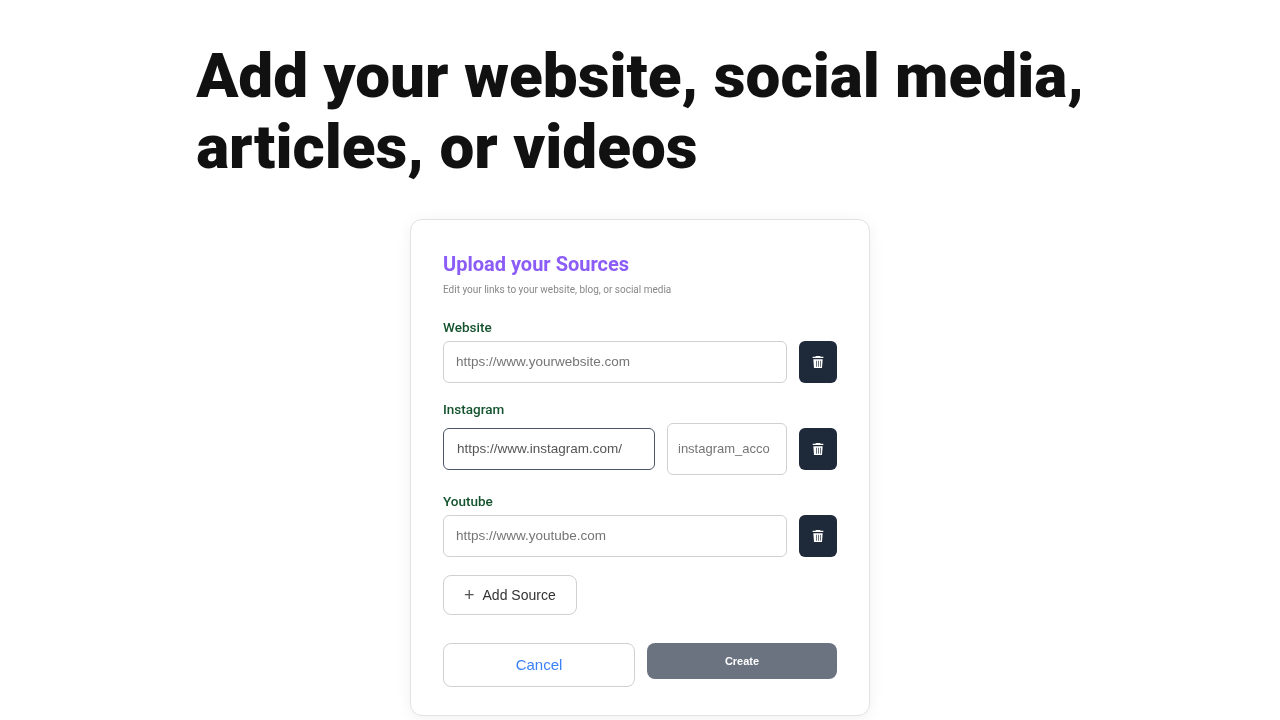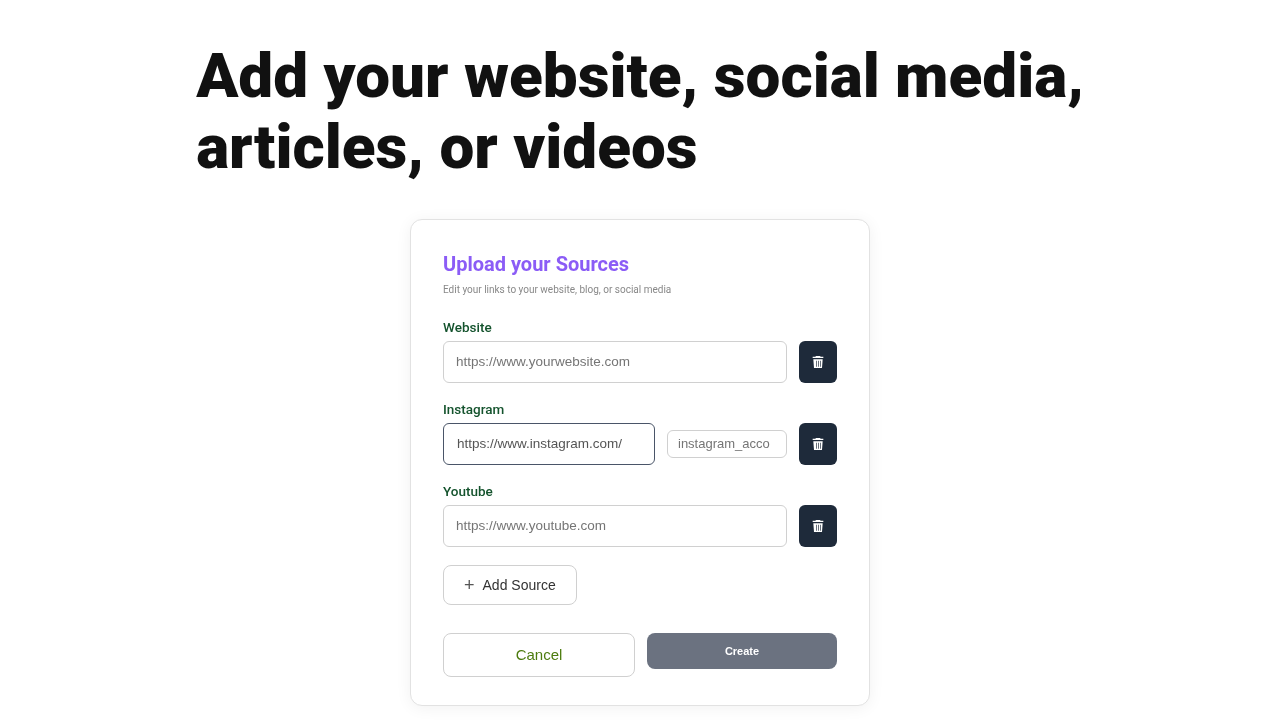--- a/index.html
+++ b/index.html
@@ -82,21 +82,21 @@
       background: #fff;
     }
 
     .text-input.active {
       border-color: #4a5568;
       padding-left: 13px;
     }
 
     .text-input-secondary {
       width: 120px;
-      height: 28px;
+      height: 52px;
       border: 1.5px solid #d0d0d0;
       border-radius: 6px;
       padding: 0 10px;
       font-size: 13px;
       color: #999;
       outline: none;
       background: #fff;
       flex-shrink: 0;
     }
 
@@ -147,21 +147,21 @@
     }
 
     .cancel-btn {
       flex: 1;
       height: 44px;
       border: 1.5px solid #d0d0d0;
       border-radius: 8px;
       background: #fff;
       font-size: 15px;
       font-weight: 500;
-      color: #4d7c0f;
+      color: #3b82f6;
       cursor: pointer;
     }
 
     .create-btn {
       flex: 1;
       height: 36px;
       border: none;
       border-radius: 8px;
       background: #6b7280;
       font-size: 11px;

